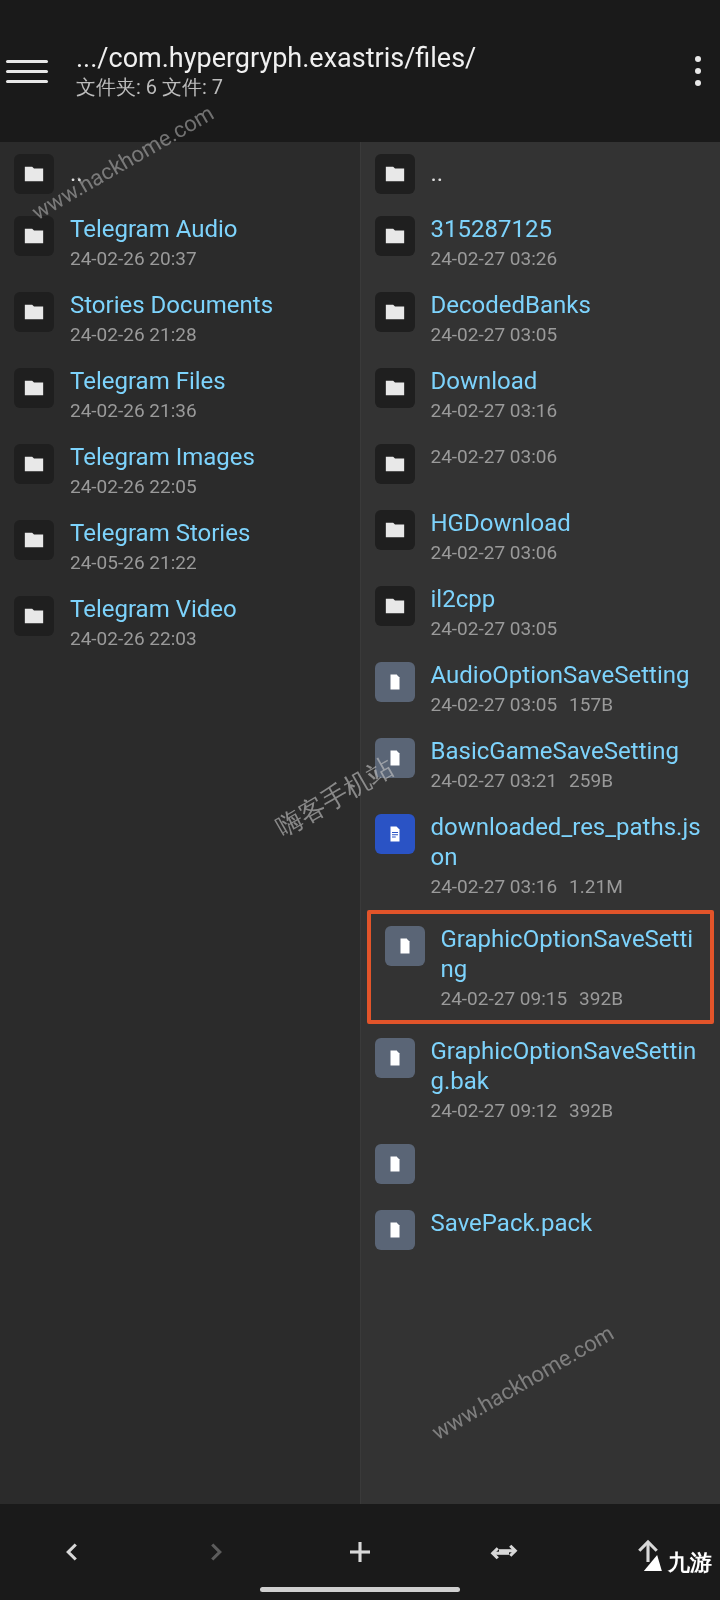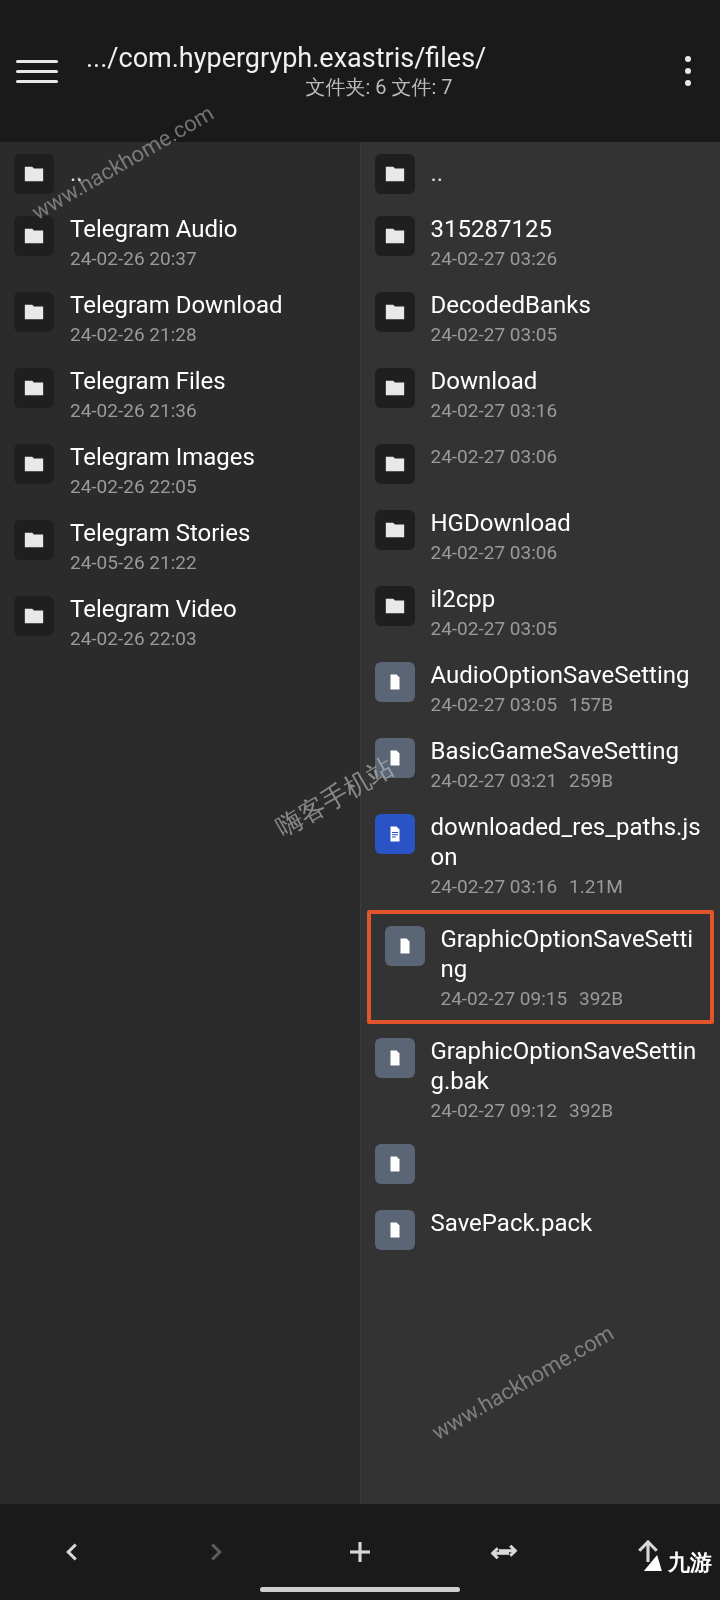--- a/index.html
+++ b/index.html
@@ -10,45 +10,45 @@
   font-family: -apple-system, Roboto, "Helvetica Neue", sans-serif;
   color: #e8e8e8;
   overflow: hidden;
   position: relative;
 }
 .topbar {
   background: #1a1a1a;
   height: 142px;
   display: flex;
   align-items: center;
-  padding: 0 16px;
+  padding: 0 6px;
 }
 .menu-btn { width: 42px; height: 42px; display: flex; flex-direction: column; justify-content: center; gap: 7px; margin-right: 28px; }
 .menu-btn span { display: block; height: 3px; background: #e8e8e8; border-radius: 2px; }
 .title-block { flex: 1; min-width: 0; }
 .path { font-size: 27px; font-weight: 400; color: #f0f0f0; white-space: nowrap; overflow: hidden; text-overflow: ellipsis; }
-.subtitle { font-size: 20px; color: #bcbcbc; margin-top: 0; text-align: center; }
+.subtitle { font-size: 20px; color: #bcbcbc; margin-top: 0; }
 .more-btn { width: 32px; display: flex; flex-direction: column; align-items: center; gap: 6px; }
 .more-btn span { width: 6px; height: 6px; background: #e8e8e8; border-radius: 50%; }
 
 .panes { display: flex; height: calc(100% - 142px - 96px); }
 .pane { flex: 1; overflow-y: auto; }
 .pane.left { border-right: 1px solid #3a3a3a; }
 .pane.right { background: #333333; }
 
 .row { display: flex; align-items: flex-start; padding: 10px 14px 10px 14px; min-height: 66px; }
 .row.parent { align-items: center; min-height: 58px; }
 .icon-wrap { width: 40px; height: 40px; border-radius: 6px; display: flex; align-items: center; justify-content: center; margin-right: 16px; flex-shrink: 0; margin-top: 2px; }
 .icon-folder { background: #1f1f1f; }
 .icon-folder svg { width: 22px; height: 22px; }
 .icon-file-grey { background: #5a6576; }
 .icon-file-blue { background: #2a53c5; }
 .icon-file-grey svg, .icon-file-blue svg { width: 18px; height: 22px; }
 .txt { flex: 1; min-width: 0; }
-.name { font-size: 24px; color: #ffffff; line-height: 1.25; word-break: break-all; }
+.name { font-size: 24px; color: #7dd3fc; line-height: 1.25; word-break: break-all; }
 .meta { font-size: 19px; color: #9a9a9a; margin-top: 3px; }
 .meta .size { margin-left: 12px; }
 .row.parent .name { font-size: 24px; color: #ddd; }
 
 .highlighted { border: 4px solid #e2542a; margin: 2px 6px; border-radius: 2px; }
 
 .bottombar {
   position: absolute;
   bottom: 0; left: 0; right: 0;
   height: 96px;
@@ -113,21 +113,21 @@
           <div class="meta"><span>24-02-26 20:37</span></div>
         </div>
       </div>
       <div class="row">
         <div class="icon-wrap icon-folder">
           <svg viewBox="0 0 24 24" fill="#e8e8e8">
             <path d="M10 4H2v16h20V6H12l-2-2z"></path>
           </svg>
         </div>
         <div class="txt">
-          <div class="name">Telegram Download</div>
+          <div class="name">Stories Documents</div>
           <div class="meta"><span>24-02-26 21:28</span></div>
         </div>
       </div>
       <div class="row">
         <div class="icon-wrap icon-folder">
           <svg viewBox="0 0 24 24" fill="#e8e8e8">
             <path d="M10 4H2v16h20V6H12l-2-2z"></path>
           </svg>
         </div>
         <div class="txt">

